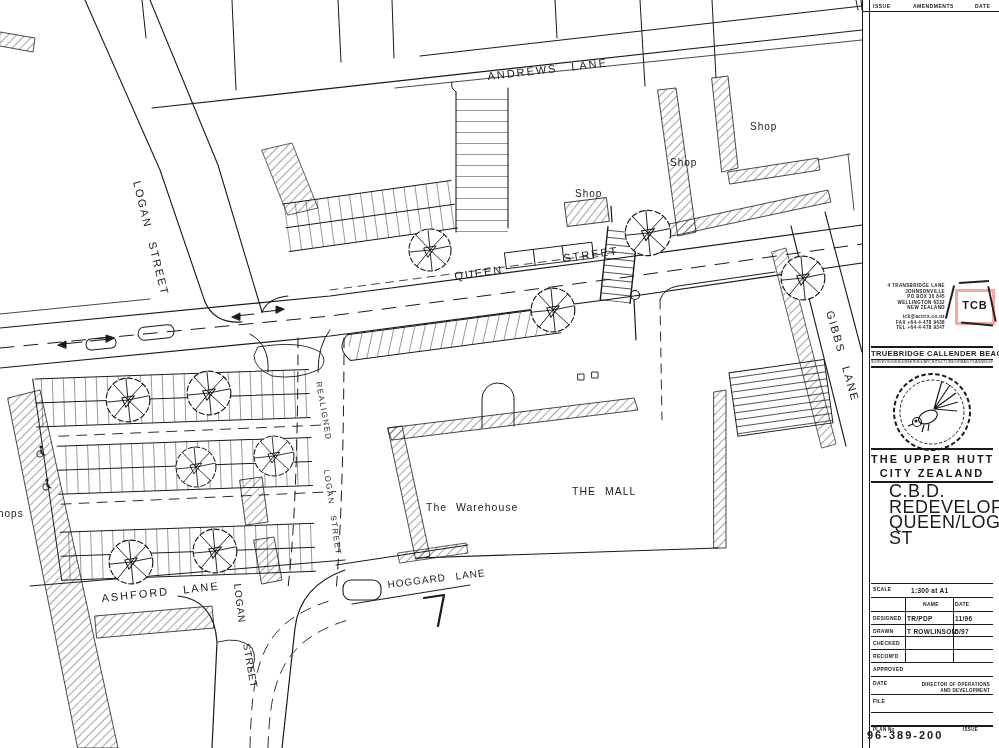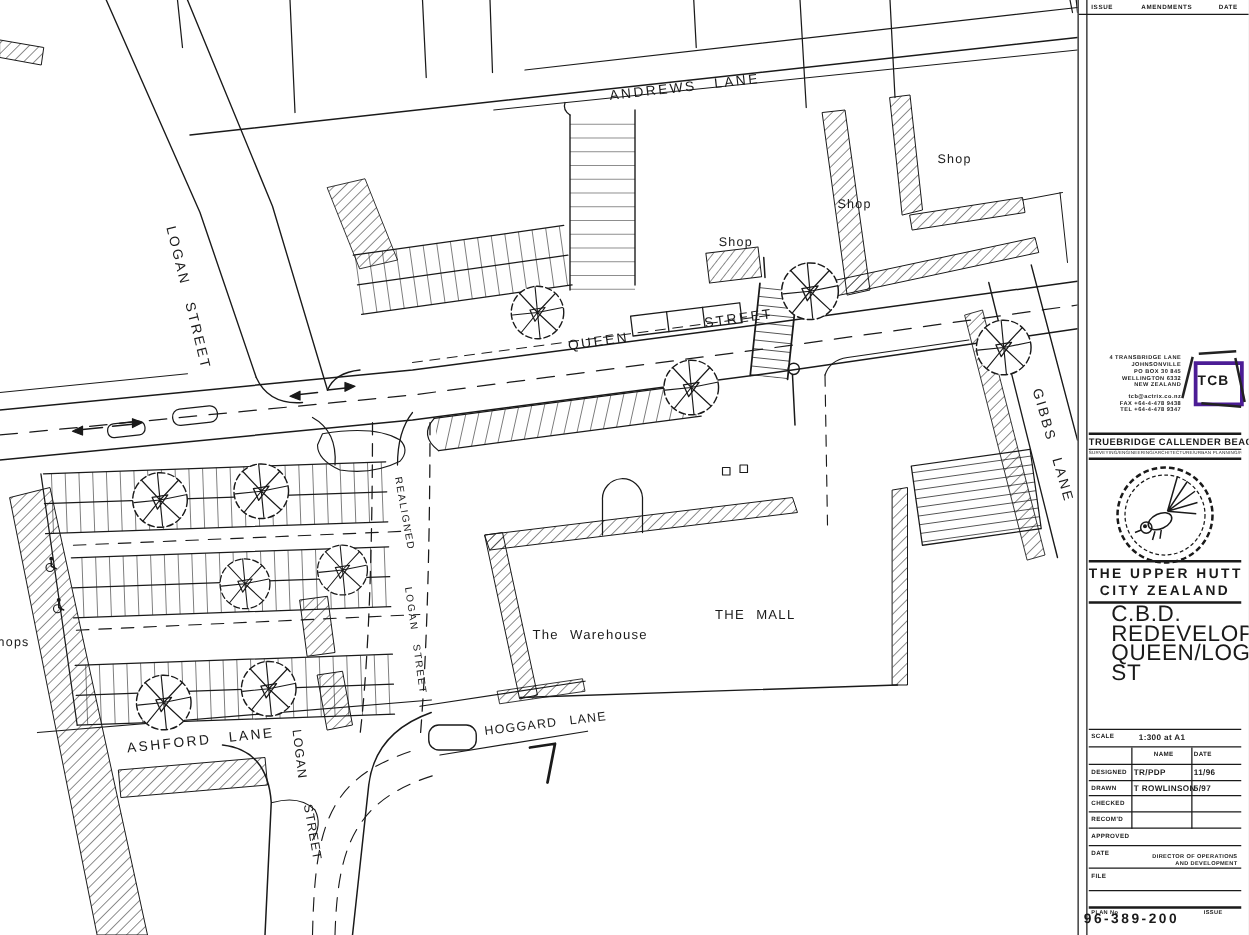--- a/index.html
+++ b/index.html
@@ -11,22 +11,22 @@
   .bldg-lbl{font-size:10.5px;letter-spacing:1px;word-spacing:5px;}
   .tiny-lbl{font-size:10px;letter-spacing:1px;}
 
   
   .tb{position:absolute;left:862px;top:0;width:137px;height:748px;border-left:1px solid #1a1a1a;}
   .tb-inner{position:absolute;left:6px;top:0;width:130px;height:748px;border-left:1px solid #1a1a1a;}
   .hdr-row{position:absolute;left:0;top:0;width:137px;height:11px;border-bottom:1px solid #1a1a1a;}
   .hdr-row span{position:absolute;top:3px;font-size:5px;letter-spacing:.5px;font-weight:bold;}
   .addr{position:absolute;left:12px;top:283px;width:70px;text-align:right;font-size:4.5px;
         line-height:5.6px;font-weight:bold;letter-spacing:.4px;}
-  .tcb-logo{position:absolute;left:92px;top:289px;width:34px;height:30px;border:3px solid #4c1d95;
-            font-weight:bold;font-size:11px;text-align:left;line-height:26px;letter-spacing:1px;}
+  .tcb-logo{position:absolute;left:92px;top:289px;width:34px;height:30px;border:3px solid #fca5a5;
+            font-weight:bold;font-size:11px;text-align:center;line-height:26px;letter-spacing:1px;}
   .brush{position:absolute;background:#222;}
   .rule{position:absolute;left:8px;width:122px;background:#1a1a1a;}
   .company{position:absolute;left:8px;top:349px;width:122px;font-size:7.5px;font-weight:bold;
            letter-spacing:.4px;text-align:center;white-space:nowrap;}
   .tagline{position:absolute;left:8px;top:360px;width:122px;font-size:3.6px;letter-spacing:.2px;
            text-align:center;white-space:nowrap;overflow:hidden;}
   .council{position:absolute;left:8px;width:122px;text-align:center;font-weight:bold;
            font-size:11px;letter-spacing:2px;white-space:nowrap;}
   .proj-title{position:absolute;left:10px;top:484px;width:124px;font-size:18px;font-weight:normal;
               letter-spacing:.5px;line-height:15.5px;font-family:"Liberation Sans",sans-serif;margin-left:16px;}

